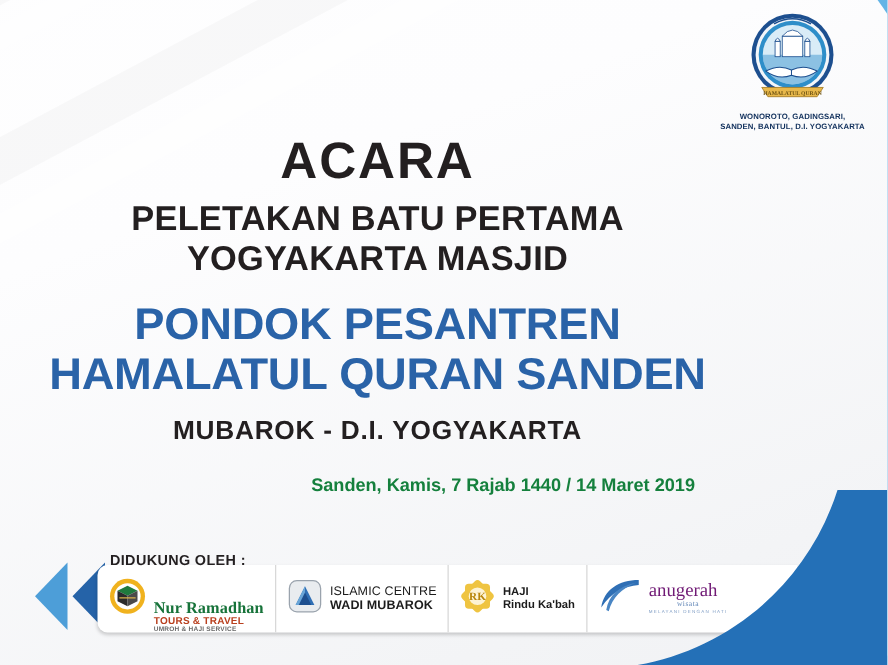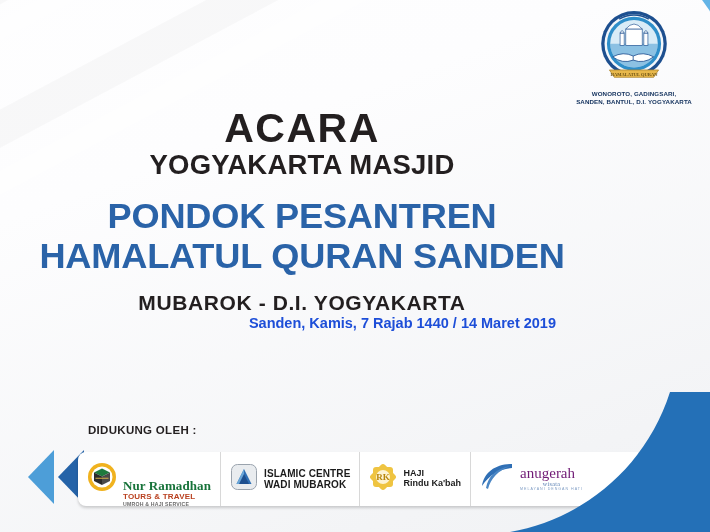--- a/index.html
+++ b/index.html
@@ -134,32 +134,33 @@
     transform: scaleX(1.02);
   }
   .bantul {
     margin-top: 14px;
     font-size: 21px;
     font-weight: bold;
     letter-spacing: .6px;
     color: #231f20;
   }
   .datetime {
+    margin-top: 24px;
     padding-right: 48px;
     text-align: right;
     font-size: 14.5px;
     font-weight: bold;
-    color: #1d4ed8;
+    color: #15803d;
   }
 
   
   .didukung {
     position: absolute;
     left: 88px;
-    top: 424px;
+    top: 443px;
     font-size: 11.5px;
     font-weight: bold;
     color: #231f20;
     letter-spacing: .3px;
     z-index: 6;
   }
 
   
   .chev {
     position: absolute;
@@ -202,21 +203,21 @@
     gap: 6px;
   }
   .sponsor + .sponsor { border-left: 1px solid #d8d8d8; }
   .sp-mark { flex: 0 0 auto; }
   .sp-text { line-height: 1.1; }
 
   .nr-t1 { font-family: "Liberation Serif", serif; font-size: 13px; font-weight: bold; color: #17733a; letter-spacing: .1px; margin-top: 28px; }
   .nr-t2 { font-size: 8px; font-weight: bold; color: #b9401f; letter-spacing: .2px; }
   .nr-t3 { font-size: 5.2px; font-weight: bold; color: #6a6a6a; letter-spacing: .2px; }
 
-  .ic-t1 { font-size: 10px; font-weight: bold; color: #1c1c1c; letter-spacing: .1px; }
+  .ic-t1 { font-size: 10px; font-weight: normal; color: #1c1c1c; letter-spacing: .1px; }
   .ic-t2 { font-size: 10px; font-weight: bold; color: #1c1c1c; letter-spacing: .1px; }
 
   .kb-t1 { font-size: 9px; font-weight: bold; color: #1c1c1c; }
   .kb-t2 { font-size: 9px; font-weight: bold; color: #1c1c1c; }
 
   .an-t1 { font-family: "Liberation Serif", serif; font-size: 15px; color: #701a75; line-height: 1; }
   .an-t2 { font-family: "Liberation Serif", serif; font-size: 6px; color: #5a80b4; letter-spacing: .4px; text-align: center; }
   .an-t3 { font-size: 3.6px; color: #7e9cc4; letter-spacing: 1px; text-align: center; }
   .cover-right {
     position: absolute;
@@ -345,20 +346,21 @@
       <path d="M32 16 q18 -10 36 0" stroke="#1d4f8f" stroke-width="1.6" fill="none"></path>
     </svg>
     <div class="logo-caption">
       <div>WONOROTO, GADINGSARI,</div>
       <div>SANDEN, BANTUL, D.I. YOGYAKARTA</div>
     </div>
   </div>
 
   <div id="content">
     <div class="line acara">ACARA</div>
+    <div class="line sub1">PELETAKAN BATU PERTAMA</div>
     <div class="line sub2">YOGYAKARTA MASJID</div>
     <div class="line pp1">PONDOK PESANTREN</div>
     <div class="line pp2">HAMALATUL QURAN SANDEN</div>
     <div class="line bantul">MUBAROK - D.I. YOGYAKARTA</div>
     <div class="datetime">Sanden, Kamis, 7 Rajab 1440 / 14 Maret 2019</div>
   </div>
 
   <div class="didukung">DIDUKUNG OLEH :</div>
 
 </div>

